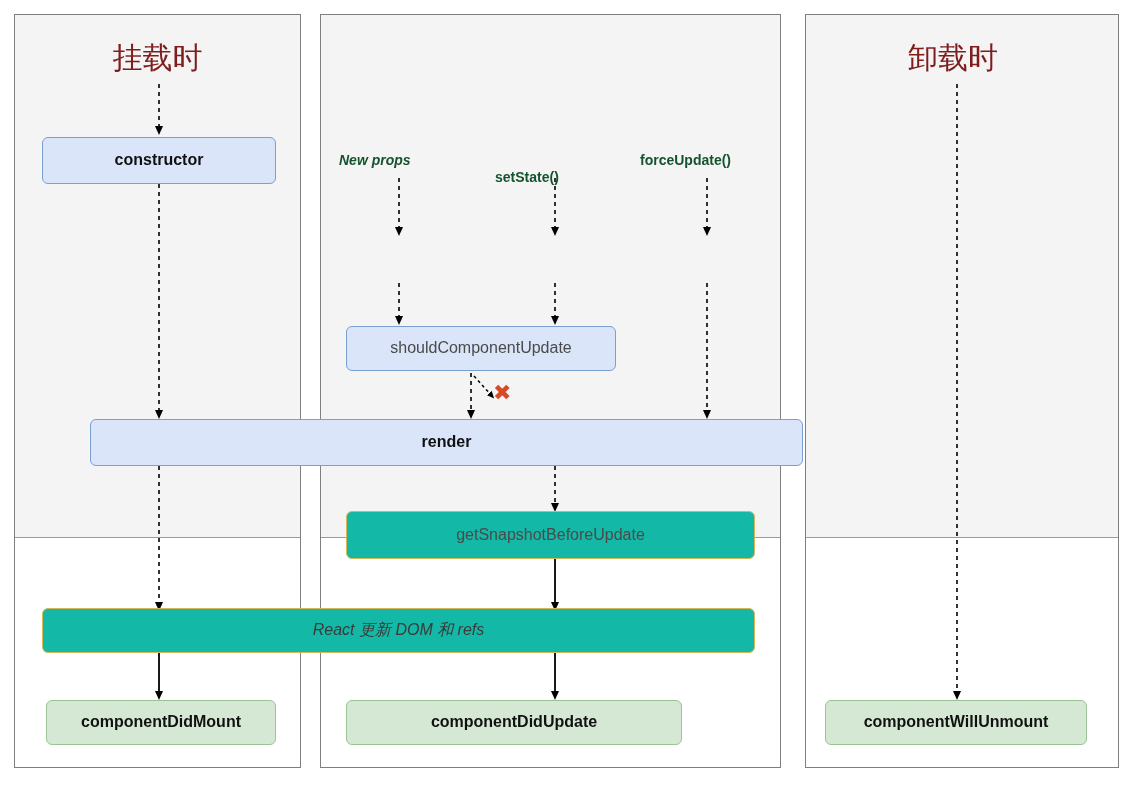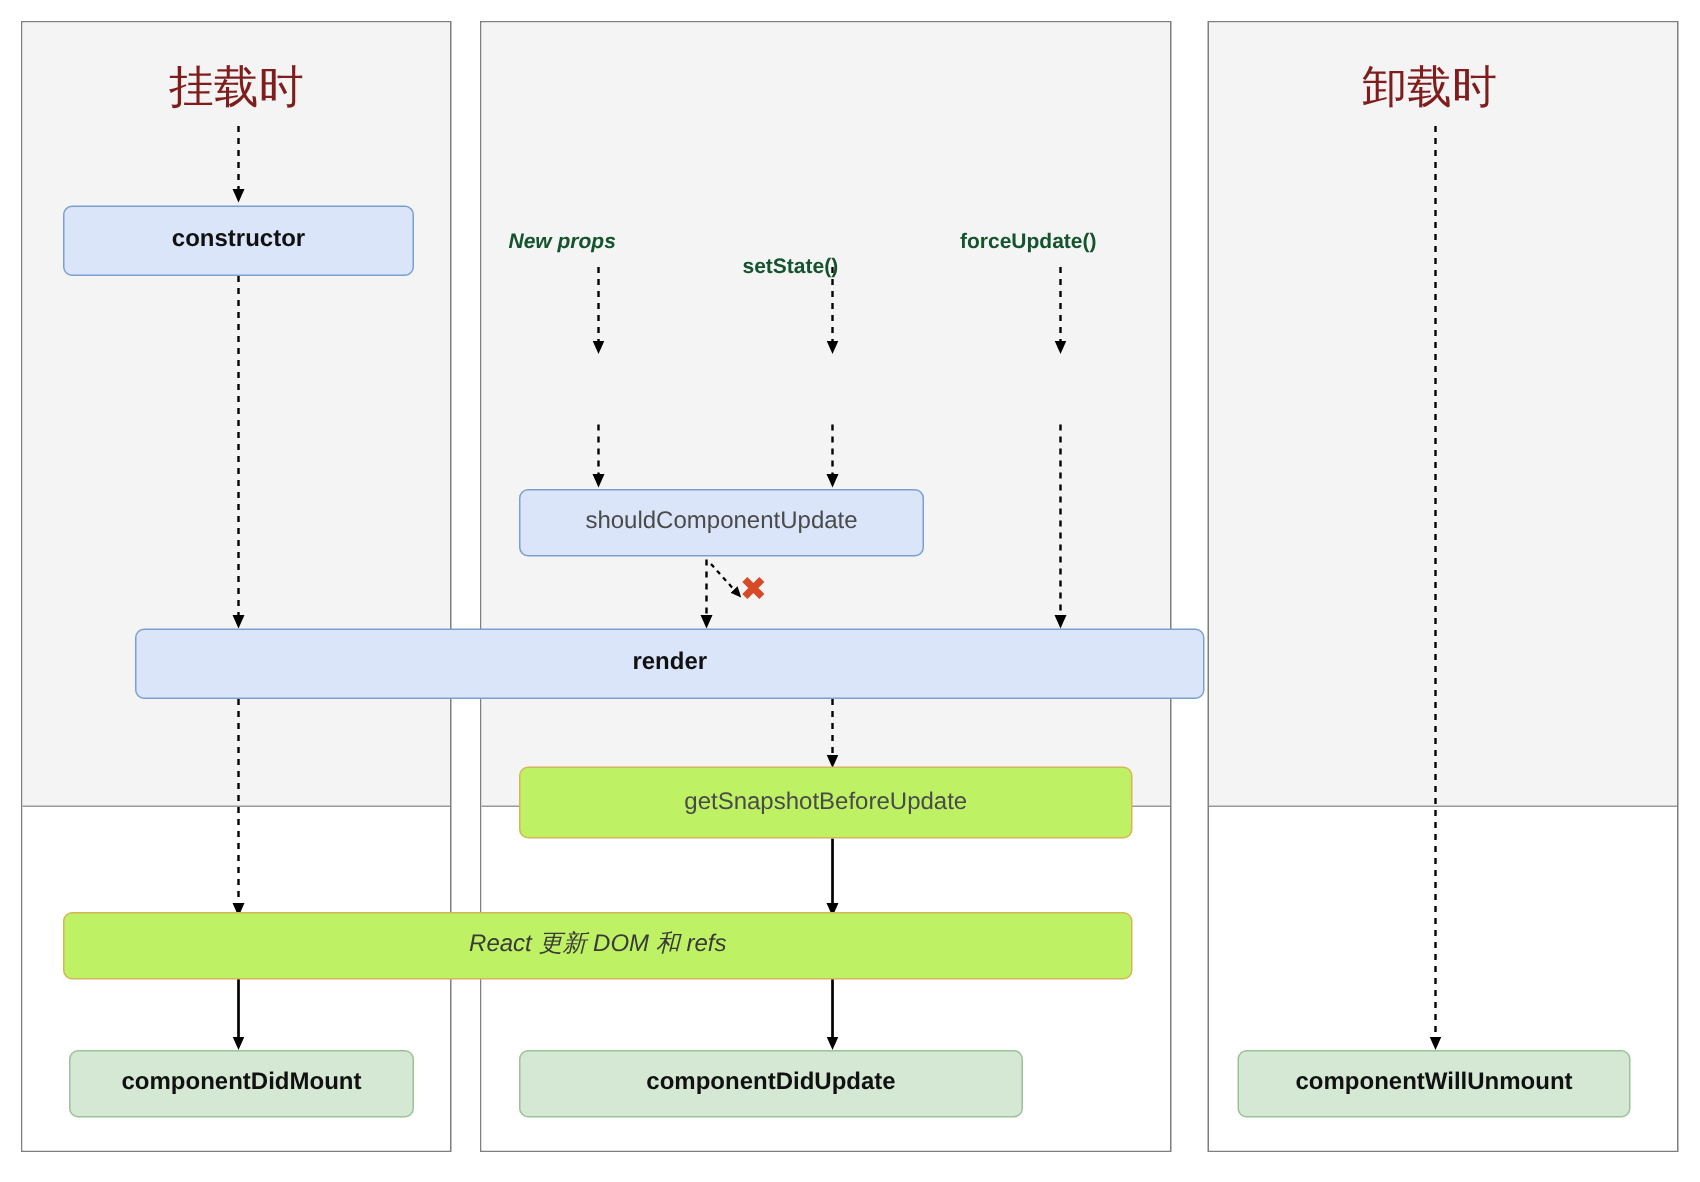--- a/index.html
+++ b/index.html
@@ -10,21 +10,21 @@
   .panel .phase-top{position:absolute;left:0;top:0;right:0;background:#f4f4f4;border-bottom:1px solid #9a9a9a;box-sizing:border-box;}
   .panel .phase-bot{position:absolute;left:0;right:0;bottom:0;background:#ffffff;}
 
   .ptitle{position:absolute;text-align:center;font-size:30px;color:#7f1d1d;
           font-family:"Liberation Sans","DejaVu Sans",sans-serif;white-space:nowrap;}
 
   .node{position:absolute;box-sizing:border-box;border-radius:6px;
         display:flex;align-items:center;justify-content:center;
         font-size:16px;text-align:left;line-height:1.15;}
   .node.blue{background:#dae5f9;border:1px solid #7a9fd1;color:#4a4a4a;}
-  .node.yellow{background:#bef264;border:1px solid #d6b656;color:#4a4a4a;}
+  .node.yellow{background:#14b8a6;border:1px solid #d6b656;color:#4a4a4a;}
   .node.green{background:#d5e8d4;border:1px solid #9cc396;color:#111111;}
   .node.bold{font-weight:bold;color:#111111;}
   .node.italic{font-style:italic;color:#3a3a3a;}
 
   .trig{position:absolute;text-align:left;font-size:14px;color:#14532d;white-space:nowrap;font-weight:bold;}
   .trig.italic{font-style:italic;}
 
   svg.arrows{position:absolute;left:0;top:0;width:1133px;height:788px;pointer-events:none;overflow:visible;}
   .xmark{position:absolute;font-size:22px;font-weight:bold;color:#d64a27;line-height:1;}
 </style>

